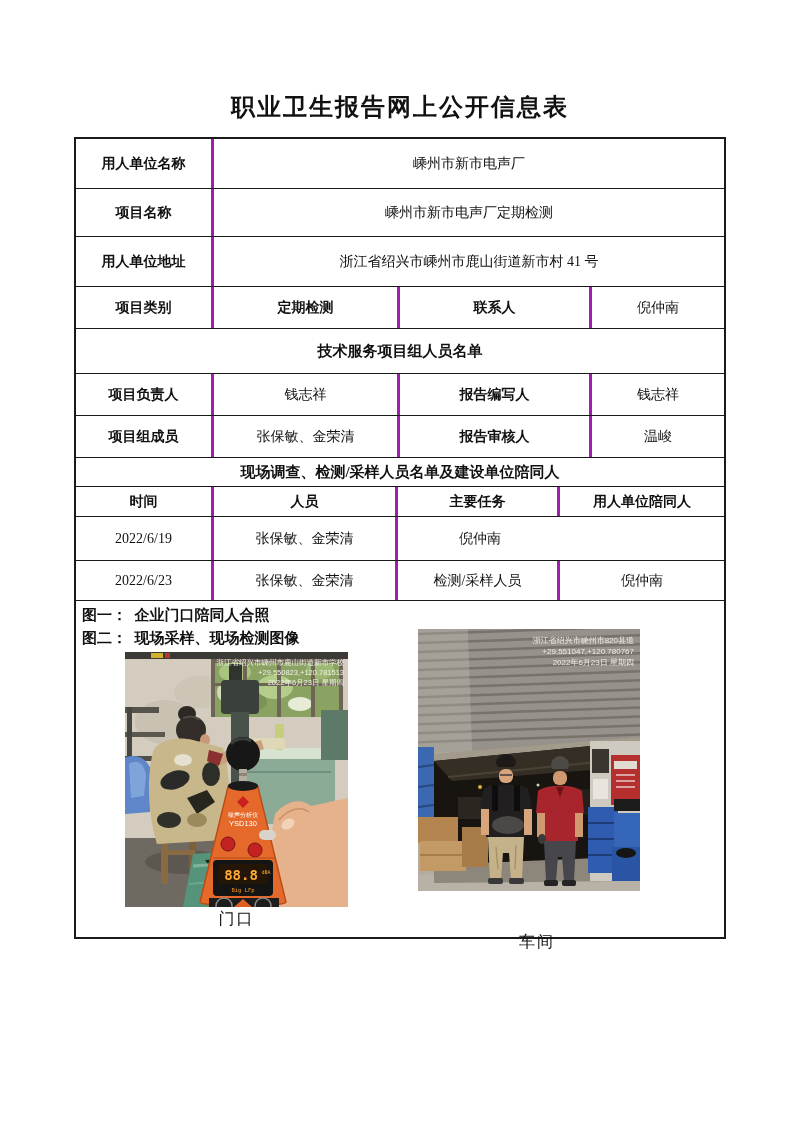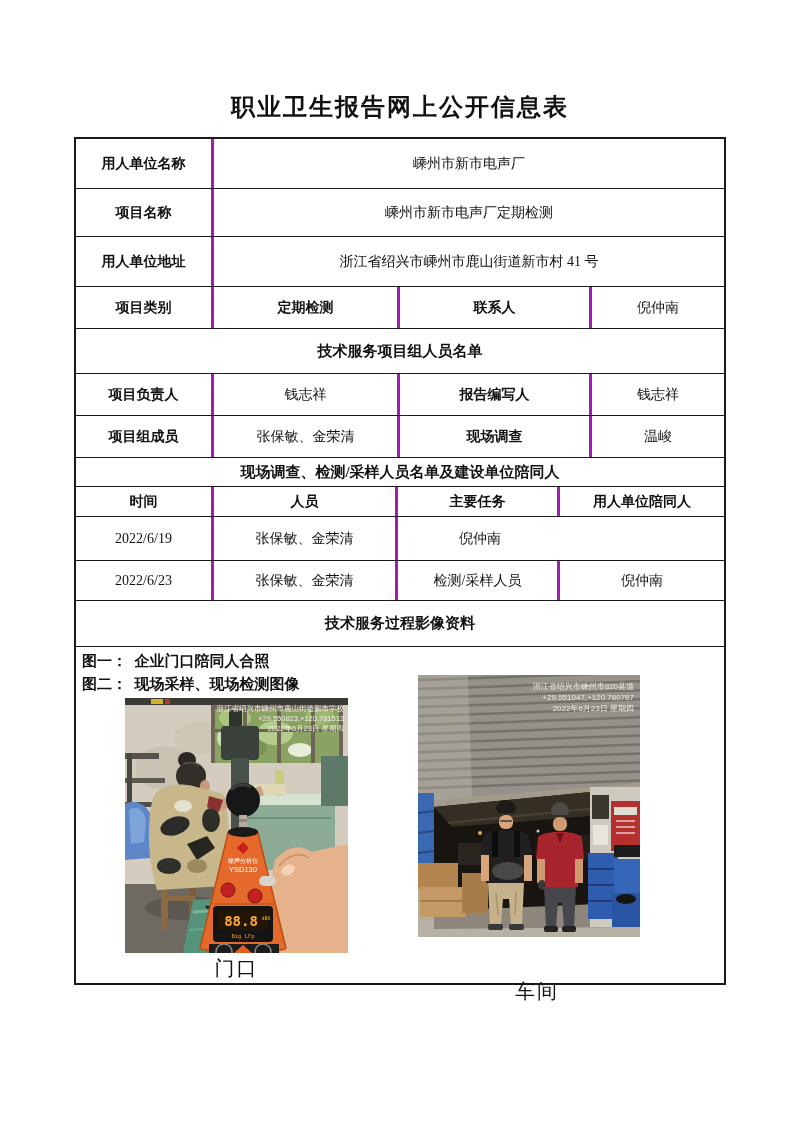--- a/index.html
+++ b/index.html
@@ -36,21 +36,21 @@
   .h50{height:50px}.h48{height:48px}.h42{height:42px}.h45{height:45px}
   .h29{height:29px}.h30{height:30px}.h44{height:44px}.h40{height:40px}.h46{height:46px}
   .media-cell{position:relative;width:640px;height:336px;box-sizing:border-box;}
   .figline{
     position:absolute;left:6px;font-size:15px;font-weight:bold;white-space:pre;
   }
   .fig1{top:5px}.fig2{top:28px}
   .photo{position:absolute;overflow:hidden;}
   .photo svg{display:block;}
   .caption{
-    position:absolute;text-align:center;font-size:20px;letter-spacing:2px;
+    position:absolute;text-align:center;font-size:16px;letter-spacing:2px;
   }
   .sched-head .c{font-weight:bold;}
 </style>
 </head>
 <body>
 
 <div class="title">职业卫生报告网上公开信息表</div>
 
 <div class="doc-table">
 
@@ -83,21 +83,21 @@
   <div class="row h42">
     <div class="c b1 lbl">项目负责人</div>
     <div class="c b2">钱志祥</div>
     <div class="c b3 lbl">报告编写人</div>
     <div class="c b4">钱志祥</div>
   </div>
 
   <div class="row h42">
     <div class="c b1 lbl">项目组成员</div>
     <div class="c b2">张保敏、金荣清</div>
-    <div class="c b3 lbl">现场调查</div>
+    <div class="c b3 lbl">报告审核人</div>
     <div class="c b4">温峻</div>
   </div>
 
   <div class="row h29">
     <div class="c span-head">现场调查、检测/采样人员名单及建设单位陪同人</div>
   </div>
 
   <div class="row h30 sched-head">
     <div class="c s1">时间</div>
     <div class="c s2">人员</div>
@@ -111,23 +111,20 @@
     <div class="c s4">倪仲南</div>
   </div>
 
   <div class="row h40">
     <div class="c s1">2022/6/23</div>
     <div class="c s2">张保敏、金荣清</div>
     <div class="c s3">检测/采样人员</div>
     <div class="c s4">倪仲南</div>
   </div>
 
-  <div class="row h46">
-    <div class="c span-head">技术服务过程影像资料</div>
-  </div>
 
   <div class="row">
     <div class="media-cell">
       <div class="figline fig1">图一：  企业门口陪同人合照</div>
       <div class="figline fig2">图二：  现场采样、现场检测图像</div>
 
       <div class="photo" style="left:49px;top:51px;width:223px;height:255px;">
         <svg width="223" height="255" viewBox="0 0 223 255" xmlns="http://www.w3.org/2000/svg">
           <rect width="223" height="255" fill="#d3ccbf"></rect>
           <rect width="223" height="7" fill="#3c3a36"></rect>

